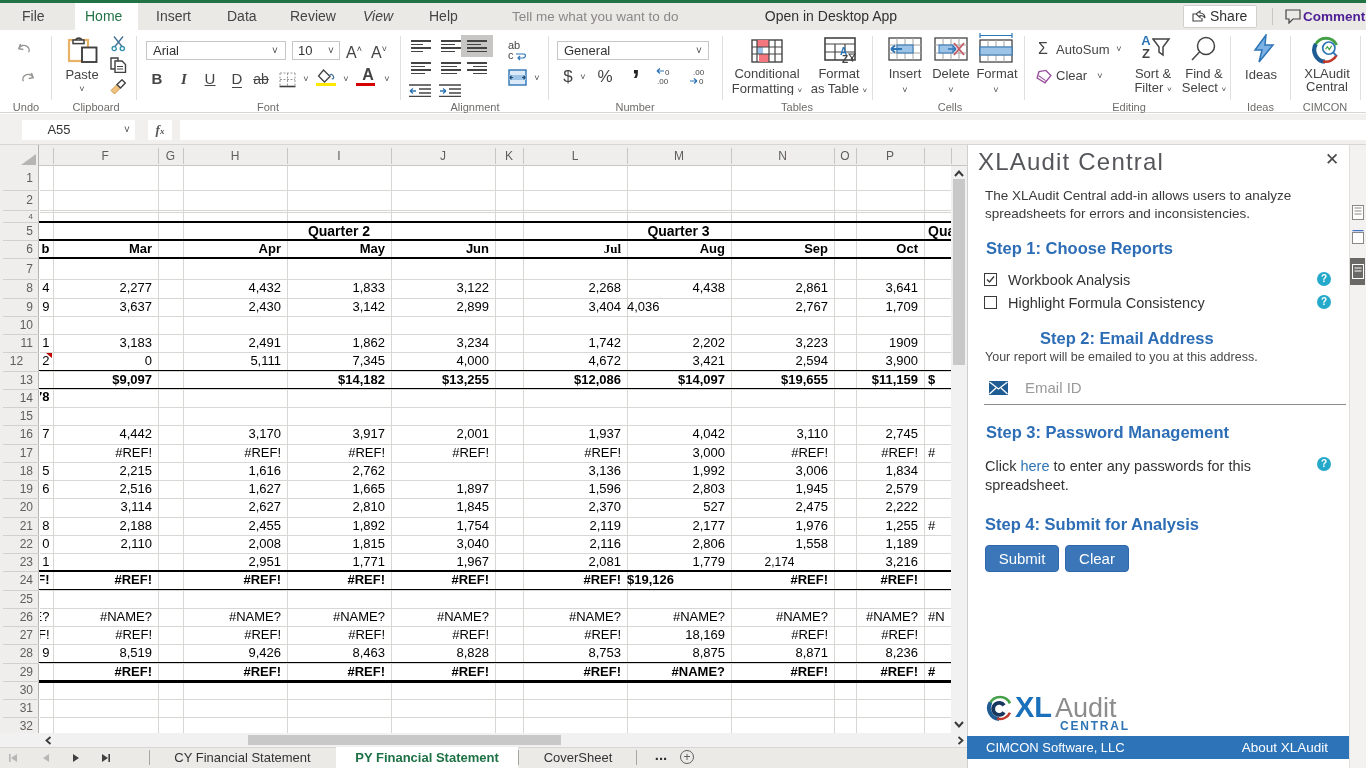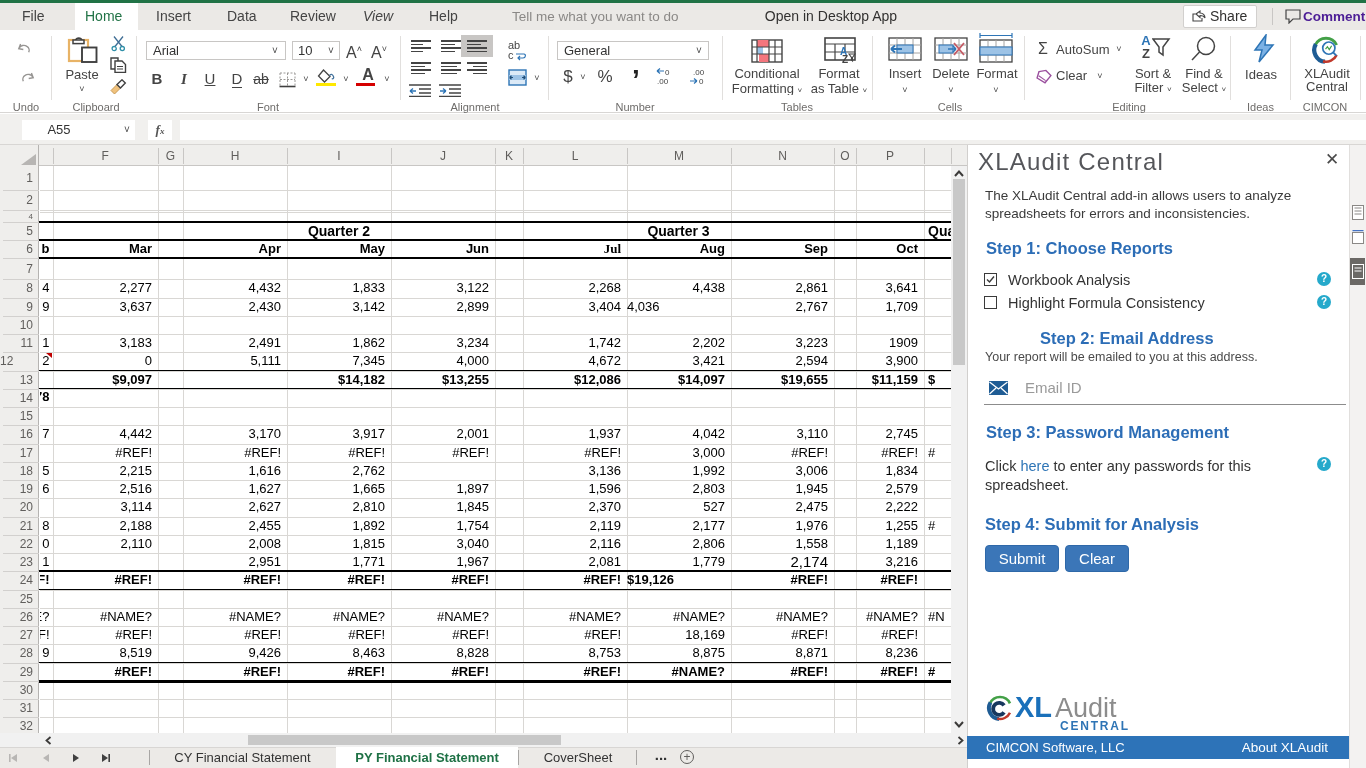--- a/index.html
+++ b/index.html
@@ -301,21 +301,21 @@
 <div style="position:absolute;left:0px;top:258.5px;width:33px;height:20.80000000000001px;font-size:12px;color:#605e5c;text-align:right;line-height:20.80000000000001px;white-space:nowrap;overflow:hidden;">7</div>
 <div style="position:absolute;left:3px;top:279.3px;width:36px;height:1px;background:#d2d0ce;"></div>
 <div style="position:absolute;left:0px;top:279.3px;width:33px;height:18.25px;font-size:12px;color:#605e5c;text-align:right;line-height:18.25px;white-space:nowrap;overflow:hidden;">8</div>
 <div style="position:absolute;left:3px;top:297.55px;width:36px;height:1px;background:#d2d0ce;"></div>
 <div style="position:absolute;left:0px;top:297.55px;width:33px;height:18.25px;font-size:12px;color:#605e5c;text-align:right;line-height:18.25px;white-space:nowrap;overflow:hidden;">9</div>
 <div style="position:absolute;left:3px;top:315.8px;width:36px;height:1px;background:#d2d0ce;"></div>
 <div style="position:absolute;left:0px;top:315.8px;width:33px;height:18.25px;font-size:12px;color:#605e5c;text-align:right;line-height:18.25px;white-space:nowrap;overflow:hidden;">10</div>
 <div style="position:absolute;left:3px;top:334.05px;width:36px;height:1px;background:#d2d0ce;"></div>
 <div style="position:absolute;left:0px;top:334.05px;width:33px;height:18.25px;font-size:12px;color:#605e5c;text-align:right;line-height:18.25px;white-space:nowrap;overflow:hidden;">11</div>
 <div style="position:absolute;left:3px;top:352.3px;width:36px;height:1px;background:#d2d0ce;"></div>
-<div style="position:absolute;left:0px;top:352.3px;width:33px;height:16px;font-size:12px;color:#605e5c;text-align:left;line-height:18.25px;white-space:nowrap;overflow:hidden;">12</div>
+<div style="position:absolute;left:0px;top:352.3px;width:33px;height:16px;font-size:12px;color:#605e5c;text-align:center;line-height:18.25px;white-space:nowrap;overflow:hidden;">12</div>
 <div style="position:absolute;left:3px;top:370.55px;width:36px;height:1px;background:#d2d0ce;"></div>
 <div style="position:absolute;left:0px;top:370.55px;width:33px;height:18.25px;font-size:12px;color:#605e5c;text-align:right;line-height:18.25px;white-space:nowrap;overflow:hidden;">13</div>
 <div style="position:absolute;left:3px;top:388.8px;width:36px;height:1px;background:#d2d0ce;"></div>
 <div style="position:absolute;left:0px;top:388.8px;width:33px;height:18.25px;font-size:12px;color:#605e5c;text-align:right;line-height:18.25px;white-space:nowrap;overflow:hidden;">14</div>
 <div style="position:absolute;left:3px;top:407.05px;width:36px;height:1px;background:#d2d0ce;"></div>
 <div style="position:absolute;left:0px;top:407.05px;width:33px;height:18.25px;font-size:12px;color:#605e5c;text-align:right;line-height:18.25px;white-space:nowrap;overflow:hidden;">15</div>
 <div style="position:absolute;left:3px;top:425.3px;width:36px;height:1px;background:#d2d0ce;"></div>
 <div style="position:absolute;left:0px;top:425.3px;width:33px;height:18.25px;font-size:12px;color:#605e5c;text-align:right;line-height:18.25px;white-space:nowrap;overflow:hidden;">16</div>
 <div style="position:absolute;left:3px;top:443.55px;width:36px;height:1px;background:#d2d0ce;"></div>
 <div style="position:absolute;left:0px;top:443.55px;width:33px;height:18.25px;font-size:12px;color:#605e5c;text-align:right;line-height:18.25px;white-space:nowrap;overflow:hidden;">17</div>
@@ -542,21 +542,21 @@
 <div style="position:absolute;left:731px;top:534.8px;width:97px;height:18.25px;font-size:13px;color:#000;text-align:right;line-height:18.25px;white-space:nowrap;overflow:hidden;">1,558</div>
 <div style="position:absolute;left:856px;top:534.8px;width:62px;height:18.25px;font-size:13px;color:#000;text-align:right;line-height:18.25px;white-space:nowrap;overflow:hidden;">1,189</div>
 <div style="position:absolute;left:39.5px;top:553.05px;width:12px;height:18.25px;overflow:hidden;">
     <div style="position:absolute;right:2px;top:0;height:18.25px;line-height:18.25px;font-size:13px;white-space:nowrap;">1</div>
   </div>
 <div style="position:absolute;left:183px;top:553.05px;width:98px;height:18.25px;font-size:13px;color:#000;text-align:right;line-height:18.25px;white-space:nowrap;overflow:hidden;">2,951</div>
 <div style="position:absolute;left:287px;top:553.05px;width:98px;height:18.25px;font-size:13px;color:#000;text-align:right;line-height:18.25px;white-space:nowrap;overflow:hidden;">1,771</div>
 <div style="position:absolute;left:391px;top:553.05px;width:98px;height:18.25px;font-size:13px;color:#000;text-align:right;line-height:18.25px;white-space:nowrap;overflow:hidden;">1,967</div>
 <div style="position:absolute;left:523px;top:553.05px;width:98px;height:18.25px;font-size:13px;color:#000;text-align:right;line-height:18.25px;white-space:nowrap;overflow:hidden;">2,081</div>
 <div style="position:absolute;left:627px;top:553.05px;width:98px;height:18.25px;font-size:13px;color:#000;text-align:right;line-height:18.25px;white-space:nowrap;overflow:hidden;">1,779</div>
-<div style="position:absolute;left:731px;top:553.05px;width:97px;height:24px;font-size:15px;color:#000;text-align:right;line-height:18.25px;white-space:nowrap;overflow:hidden;">2,174</div>
+<div style="position:absolute;left:731px;top:553.05px;width:97px;height:24px;font-size:12px;color:#000;text-align:center;line-height:18.25px;white-space:nowrap;overflow:hidden;">2,174</div>
 <div style="position:absolute;left:856px;top:553.05px;width:62px;height:18.25px;font-size:13px;color:#000;text-align:right;line-height:18.25px;white-space:nowrap;overflow:hidden;">3,216</div>
 <div style="position:absolute;left:39.5px;top:571.3px;width:12px;height:18.25px;overflow:hidden;">
     <div style="position:absolute;right:2px;top:0;height:18.25px;line-height:18.25px;font-size:13px;font-weight:bold;white-space:nowrap;">F!</div>
   </div>
 <div style="position:absolute;left:52.5px;top:571.3px;width:99.5px;height:18.25px;font-size:13px;color:#000;font-weight:bold;text-align:right;line-height:18.25px;white-space:nowrap;overflow:hidden;">#REF!</div>
 <div style="position:absolute;left:183px;top:571.3px;width:98px;height:18.25px;font-size:13px;color:#000;font-weight:bold;text-align:right;line-height:18.25px;white-space:nowrap;overflow:hidden;">#REF!</div>
 <div style="position:absolute;left:287px;top:571.3px;width:98px;height:18.25px;font-size:13px;color:#000;font-weight:bold;text-align:right;line-height:18.25px;white-space:nowrap;overflow:hidden;">#REF!</div>
 <div style="position:absolute;left:391px;top:571.3px;width:98px;height:18.25px;font-size:13px;color:#000;font-weight:bold;text-align:right;line-height:18.25px;white-space:nowrap;overflow:hidden;">#REF!</div>
 <div style="position:absolute;left:523px;top:571.3px;width:98px;height:18.25px;font-size:13px;color:#000;font-weight:bold;text-align:right;line-height:18.25px;white-space:nowrap;overflow:hidden;">#REF!</div>
 <div style="position:absolute;left:627px;top:571.3px;width:98px;height:18.25px;font-size:13px;color:#000;font-weight:bold;text-align:left;line-height:18.25px;white-space:nowrap;overflow:hidden;">$19,126</div>

